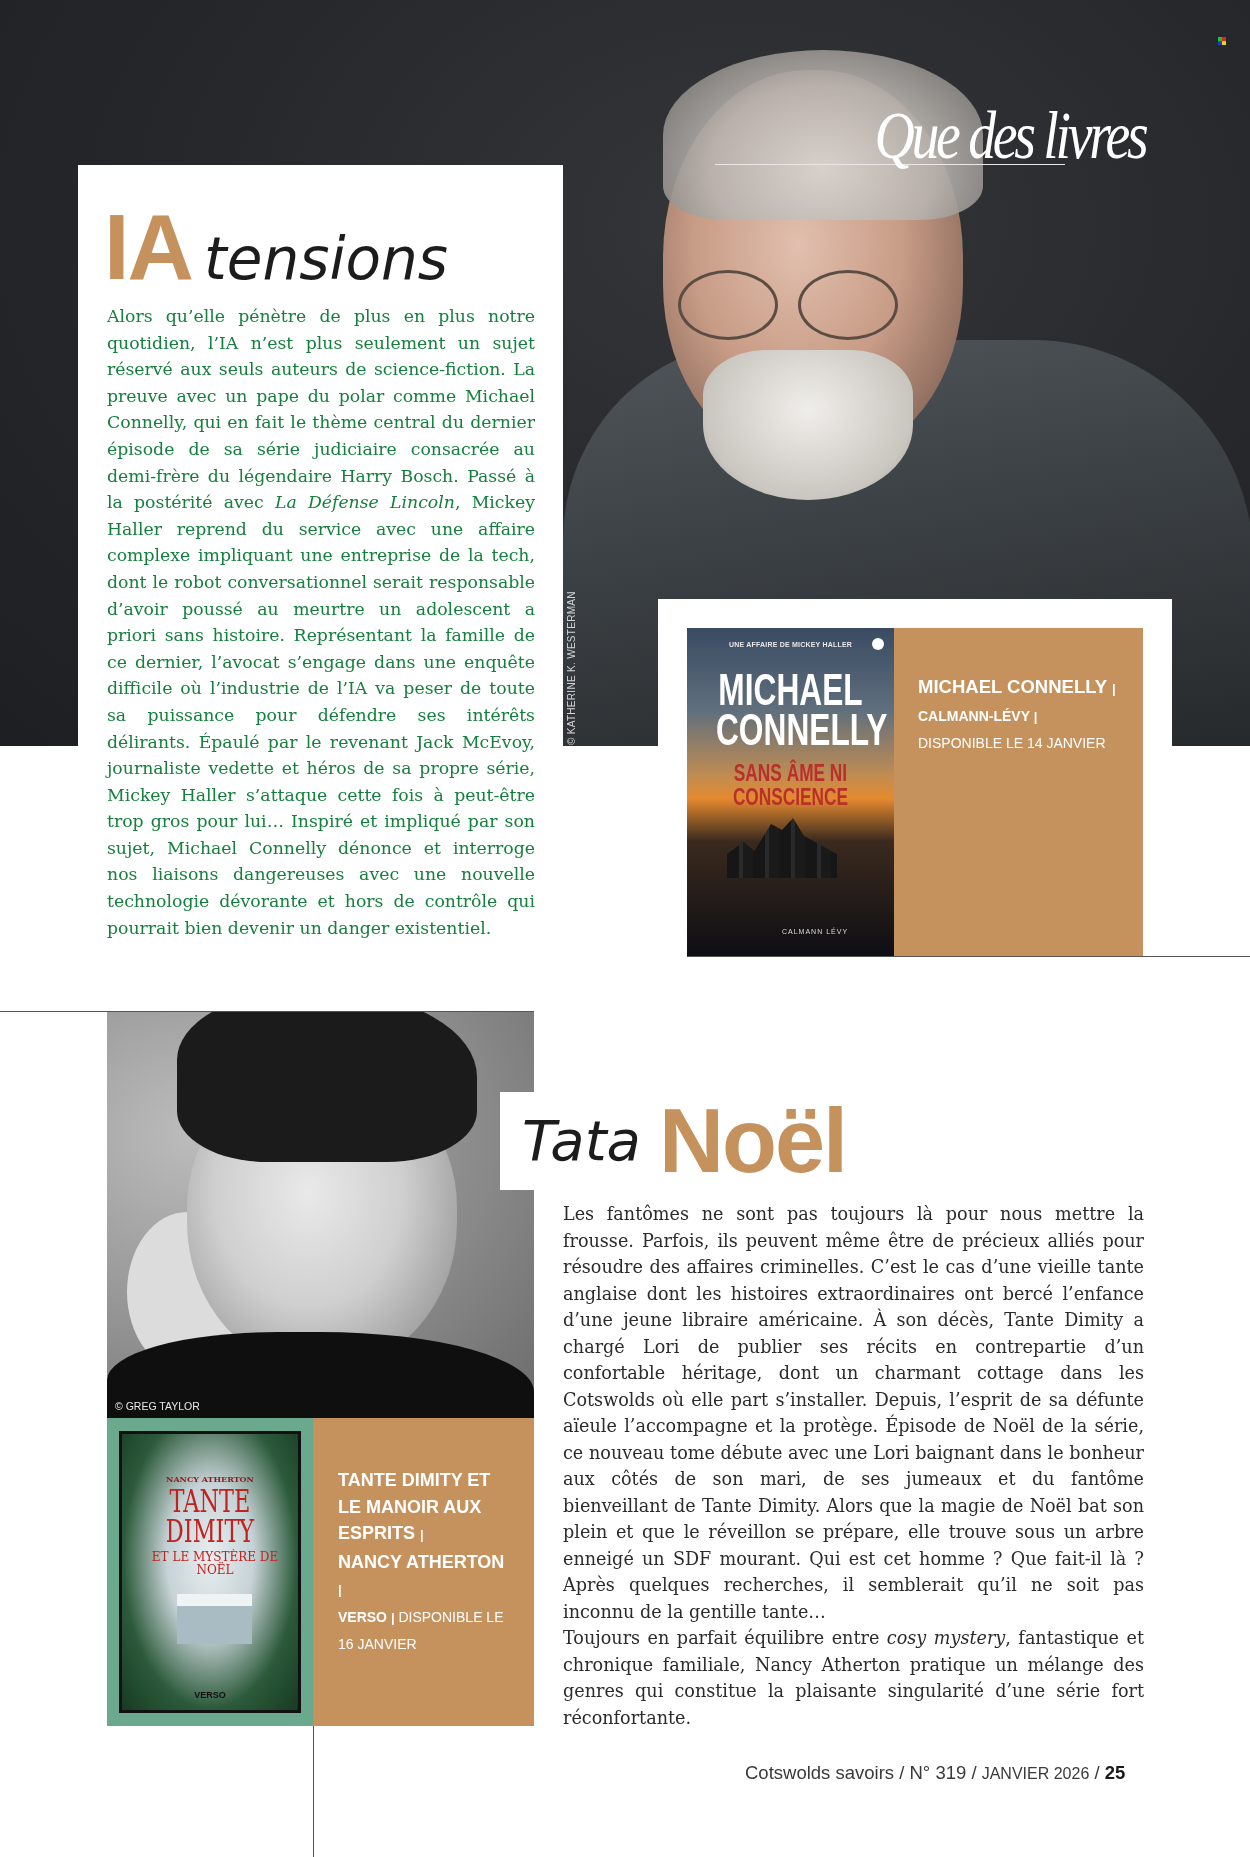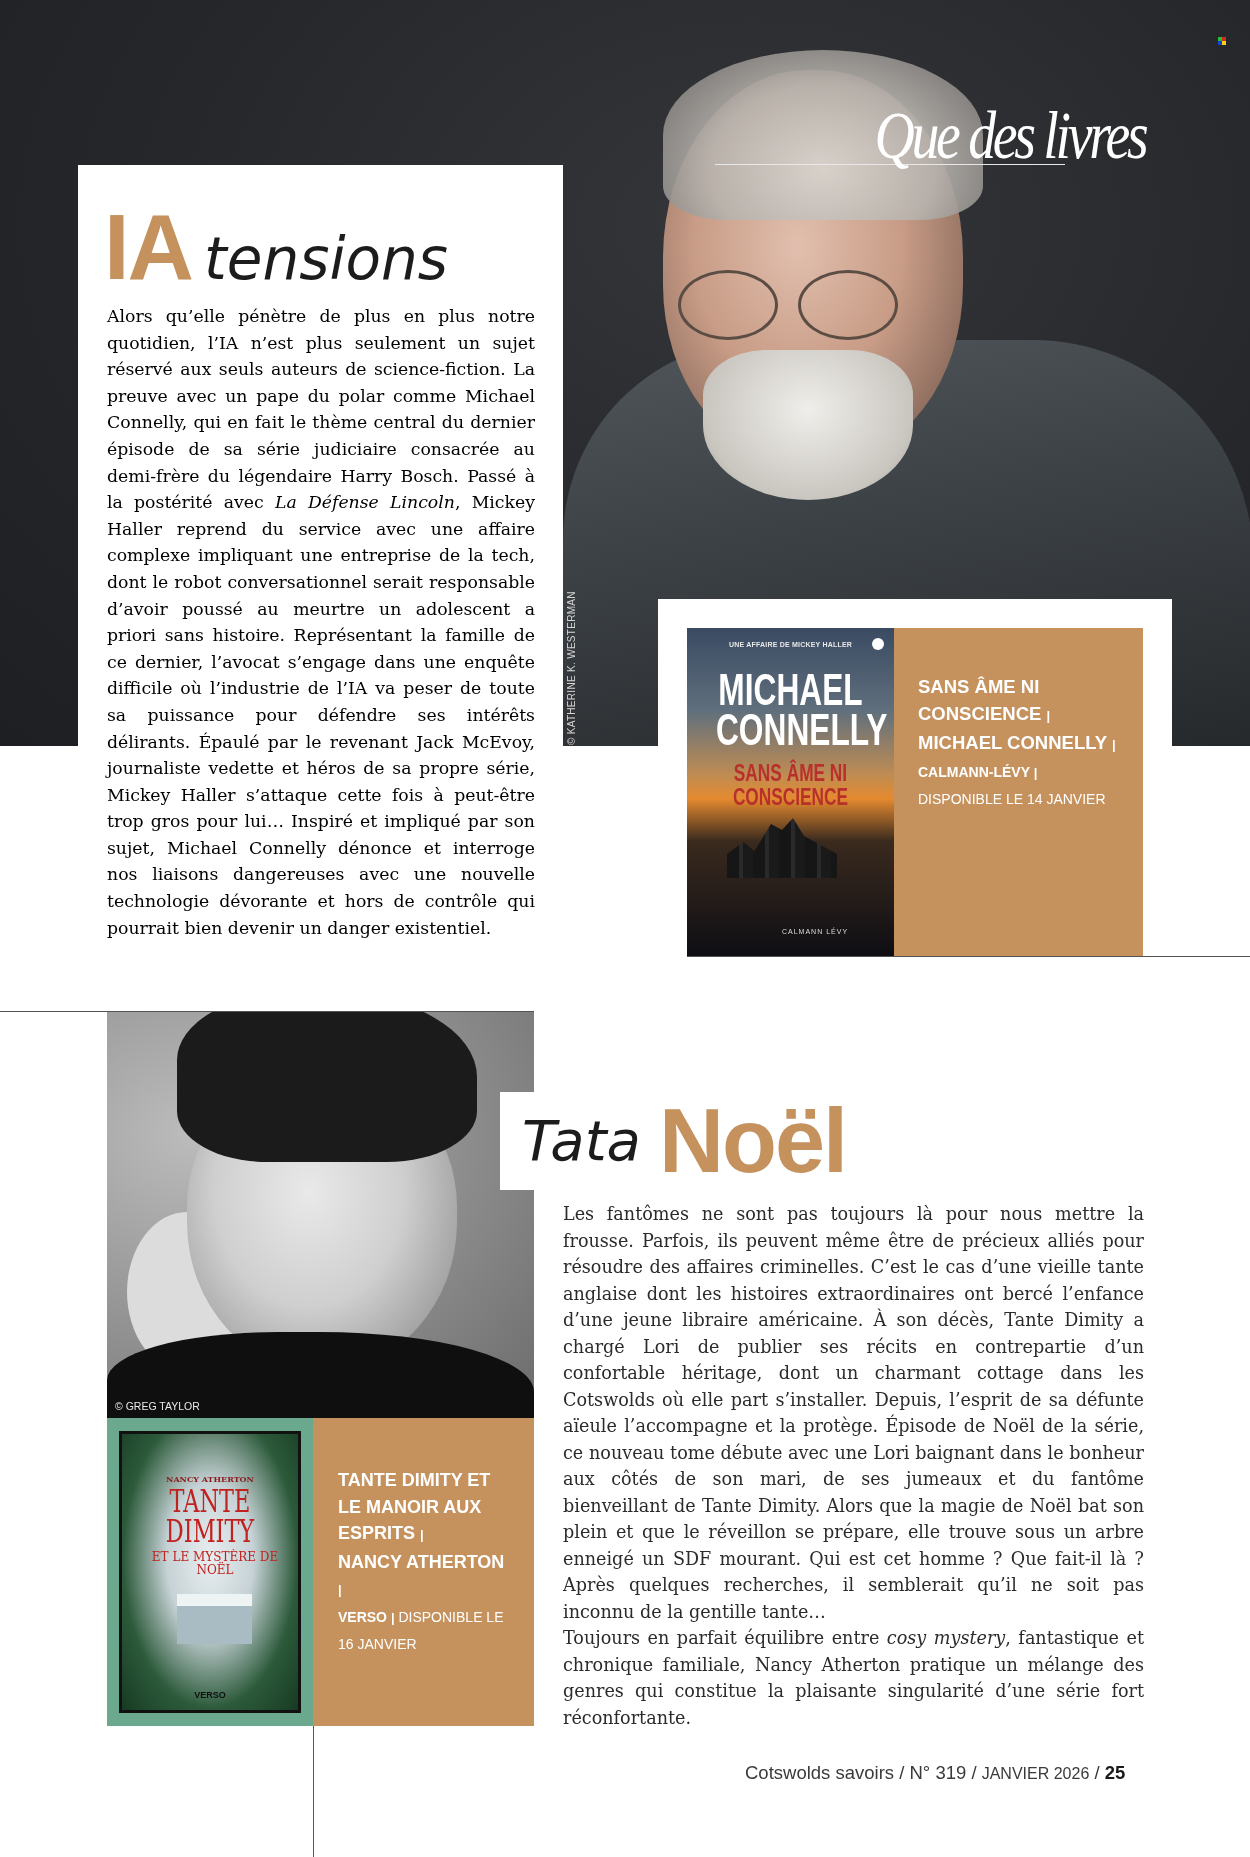--- a/index.html
+++ b/index.html
@@ -31,21 +31,21 @@
   .masthead .rule { position: absolute; left: 0; top: 68px; width: 350px; height: 1px; background: #e8e8e8; }
   .masthead .title { position: absolute; right: 0; top: 0; font-family: "Liberation Serif", serif; font-style: italic;
           font-size: 68px; color: #ffffff; letter-spacing: -4px; transform: scaleX(.82); transform-origin: right center; white-space: nowrap; }
   .logo-mark { position: absolute; left: 1218px; top: 37px; width: 8px; height: 8px; display: grid; grid-template-columns: 4px 4px; }
   .logo-mark i { display: block; width: 4px; height: 4px; }
 
   .panel1 { position: absolute; left: 78px; top: 165px; width: 485px; height: 810px; background: #ffffff; }
   .headline { position: absolute; left: 26px; top: 30px; white-space: nowrap; }
   .hl-strong { font-family: "Liberation Sans", sans-serif; font-weight: bold; font-size: 92px; color: #c5925e; letter-spacing: -2px; }
   .hl-light { font-family: "DejaVu Sans", sans-serif; font-style: italic; font-weight: 200; font-size: 58px; color: #1c1c1c; margin-left: 12px; }
-  .body1 { position: absolute; left: 29px; top: 138px; width: 428px; font-size: 17.3px; line-height: 26.6px; text-align: justify; hyphens: manual; color: #000000; }
+  .body1 { position: absolute; left: 29px; top: 138px; width: 428px; font-size: 17.3px; line-height: 26.6px; text-align: justify; hyphens: manual; color: #15803d; }
 
   .bookbox1 { position: absolute; left: 658px; top: 599px; width: 514px; height: 357px; background: #ffffff; }
   .cover1 { position: absolute; left: 687px; top: 628px; width: 207px; height: 328px;
           background: linear-gradient(180deg, #3a4a62 0%, #5f6f7d 25%, #c08c52 45%, #e58a2f 52%, #3a2a1e 65%, #0e0e14 100%); overflow: hidden; }
   .cover1 .series { position: absolute; top: 13px; left: 0; width: 100%; text-align: center; font-family: "Liberation Sans", sans-serif; font-weight: bold; font-size: 7px; color: #e8e8e8; letter-spacing: .2px; }
   .cover1 .author { position: absolute; top: 42px; left: 0; width: 100%; text-align: center; font-family: "Liberation Sans", sans-serif; font-weight: bold;
           font-size: 44px; line-height: 40px; color: #ffffff; transform: scaleX(.72); }
   .cover1 .btitle { position: absolute; top: 133px; left: 0; width: 100%; text-align: center; font-family: "Liberation Sans", sans-serif; font-weight: bold;
           font-size: 24px; line-height: 24px; color: #b8302c; transform: scaleX(.72); }
   .cover1 .city { position: absolute; left: 40px; top: 190px; width: 110px; height: 60px;
@@ -129,21 +129,20 @@
 <div class="bookbox1"></div>
 <div class="cover1">
   <div class="series">UNE AFFAIRE DE MICKEY HALLER</div>
   <div class="logo"></div>
   <div class="author">MICHAEL CONNELLY</div>
   <div class="btitle">SANS ÂME NI CONSCIENCE</div>
   <div class="city"></div>
   <div class="publisher">CALMANN LÉVY</div>
 </div>
 <div class="info1">
-  <div class="info-title"><span>SANS ÂME NI CONSCIENCE</span> <span class="sep">|</span></div>
   <div class="info-title"><span>MICHAEL CONNELLY</span> <span class="sep">|</span></div>
   <div class="info-pub"><span>CALMANN-LÉVY</span> <span class="sep">|</span></div>
   <div class="info-date">DISPONIBLE LE 14 JANVIER</div>
 </div>
 <div class="hline1"></div>
 
 <div class="hline2"></div>
 <div class="photo2">
   <div class="hand"></div>
   <div class="face"></div>

